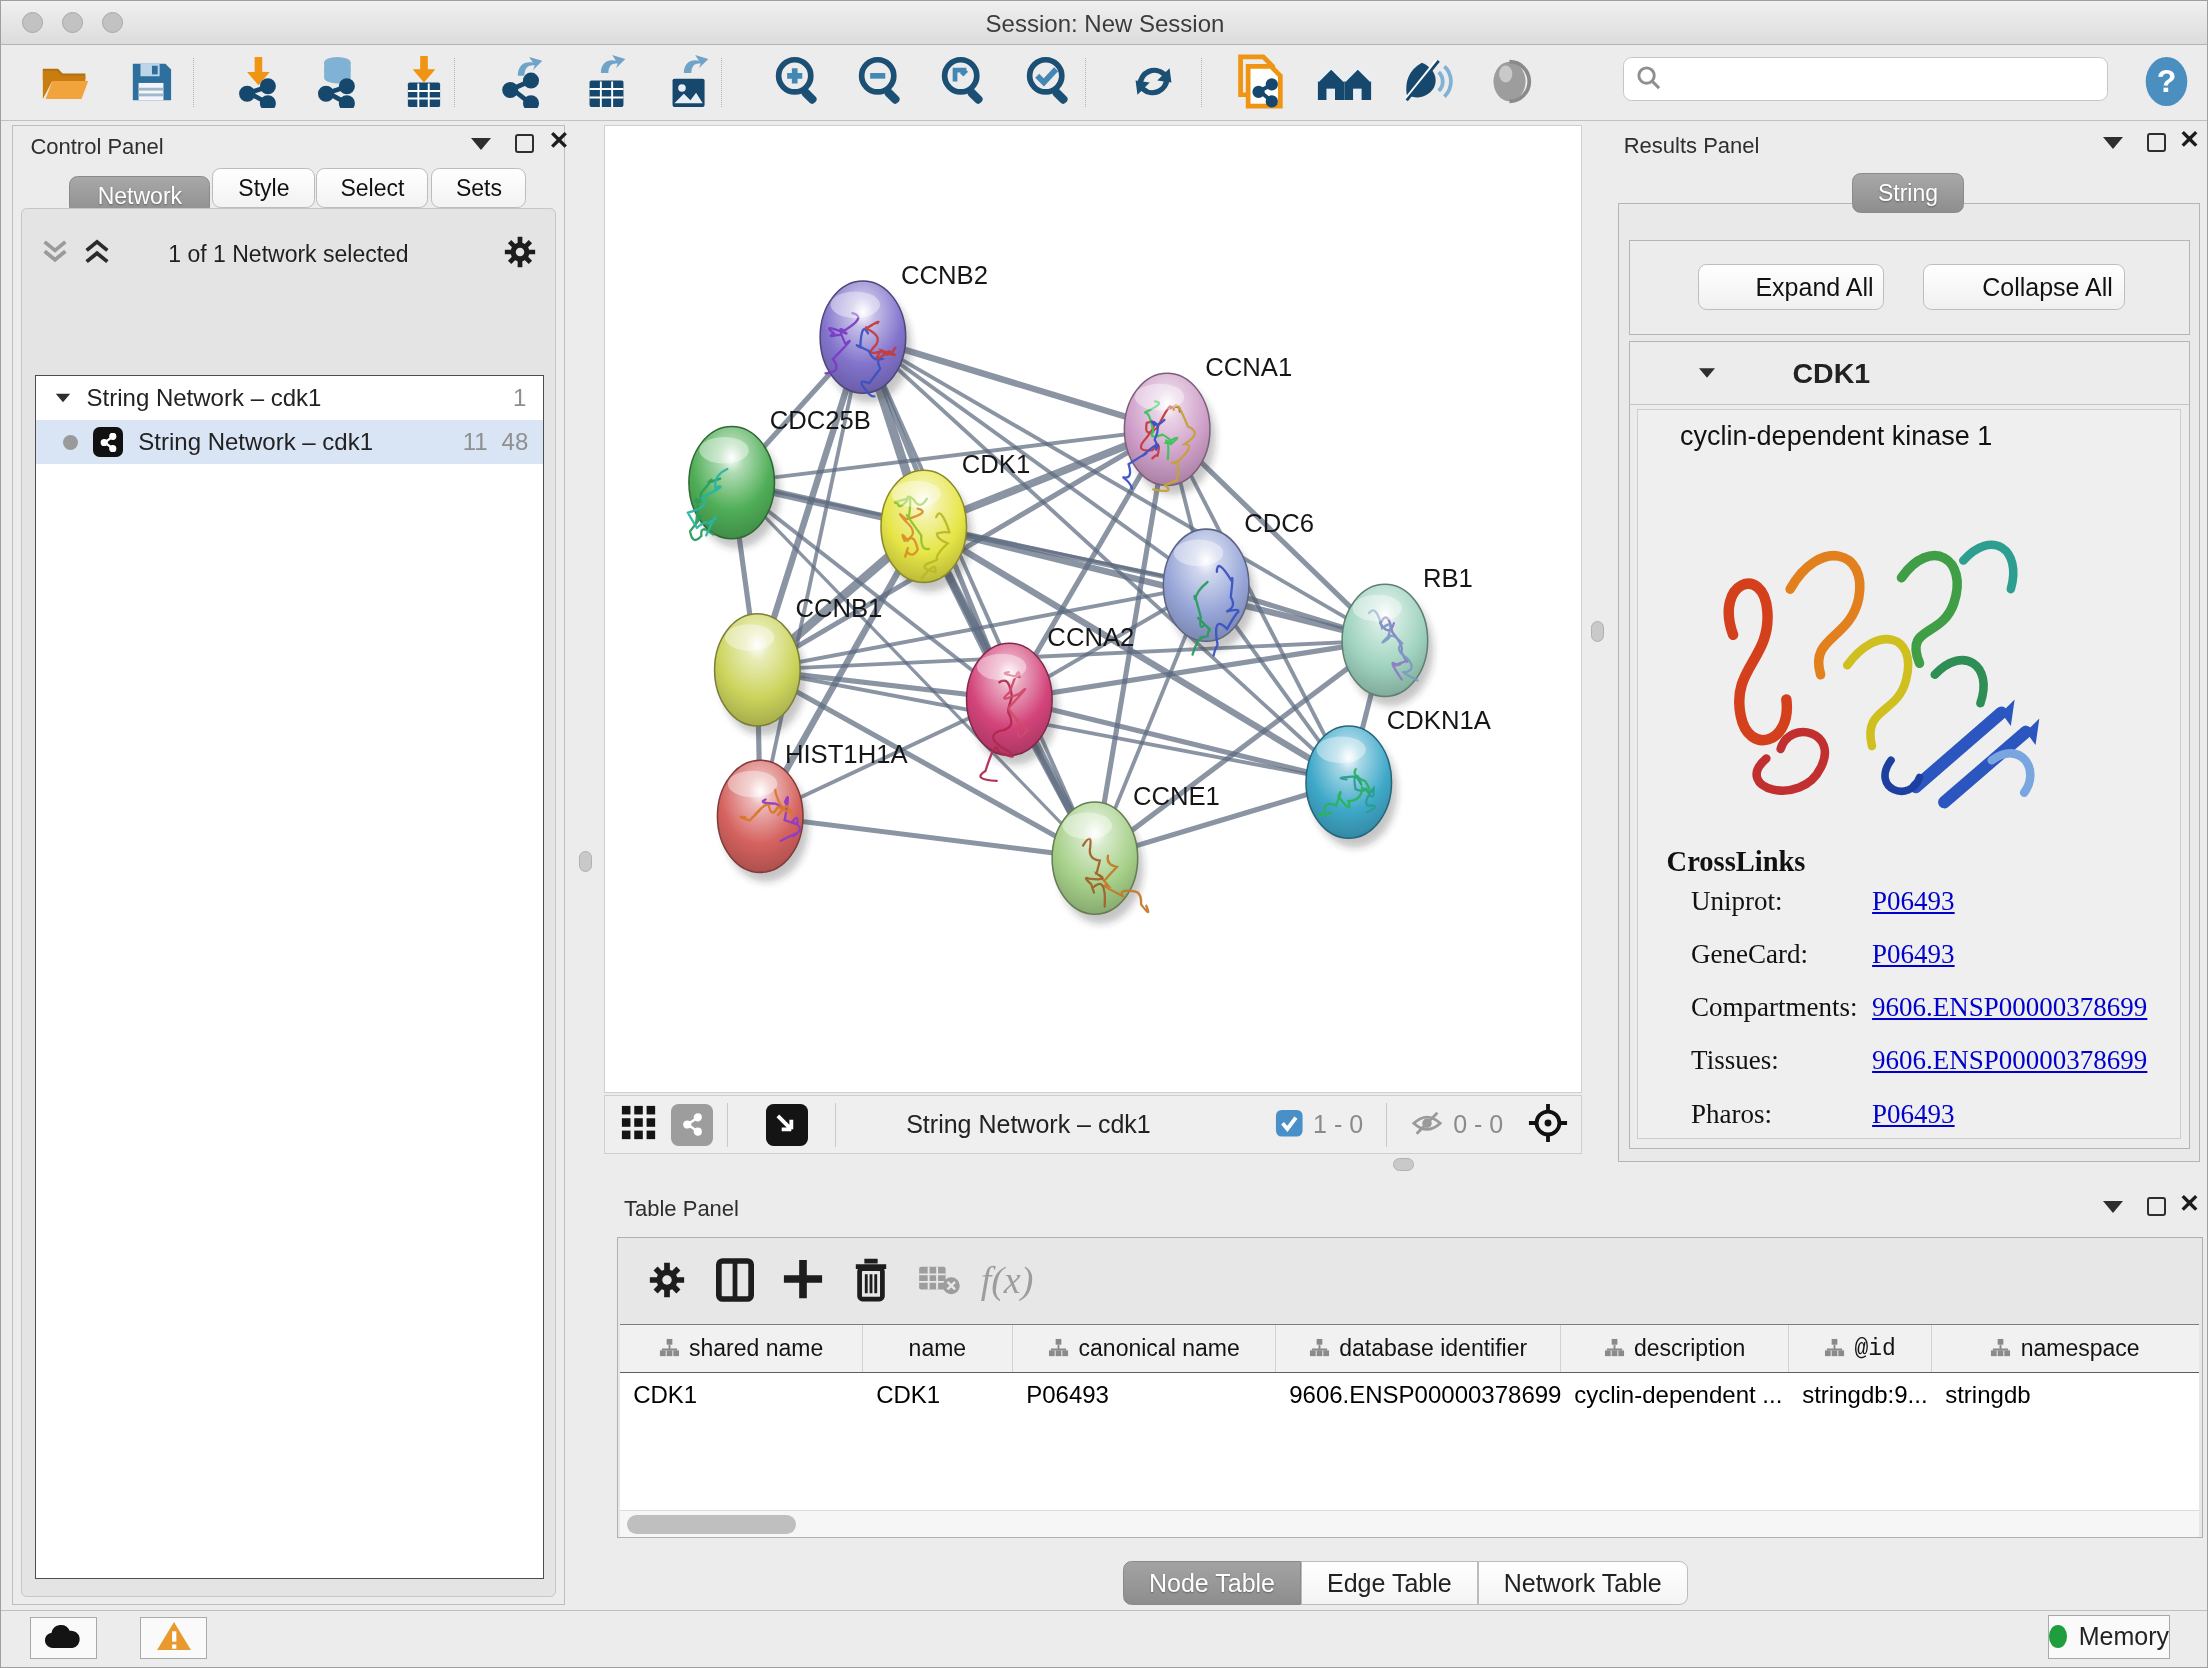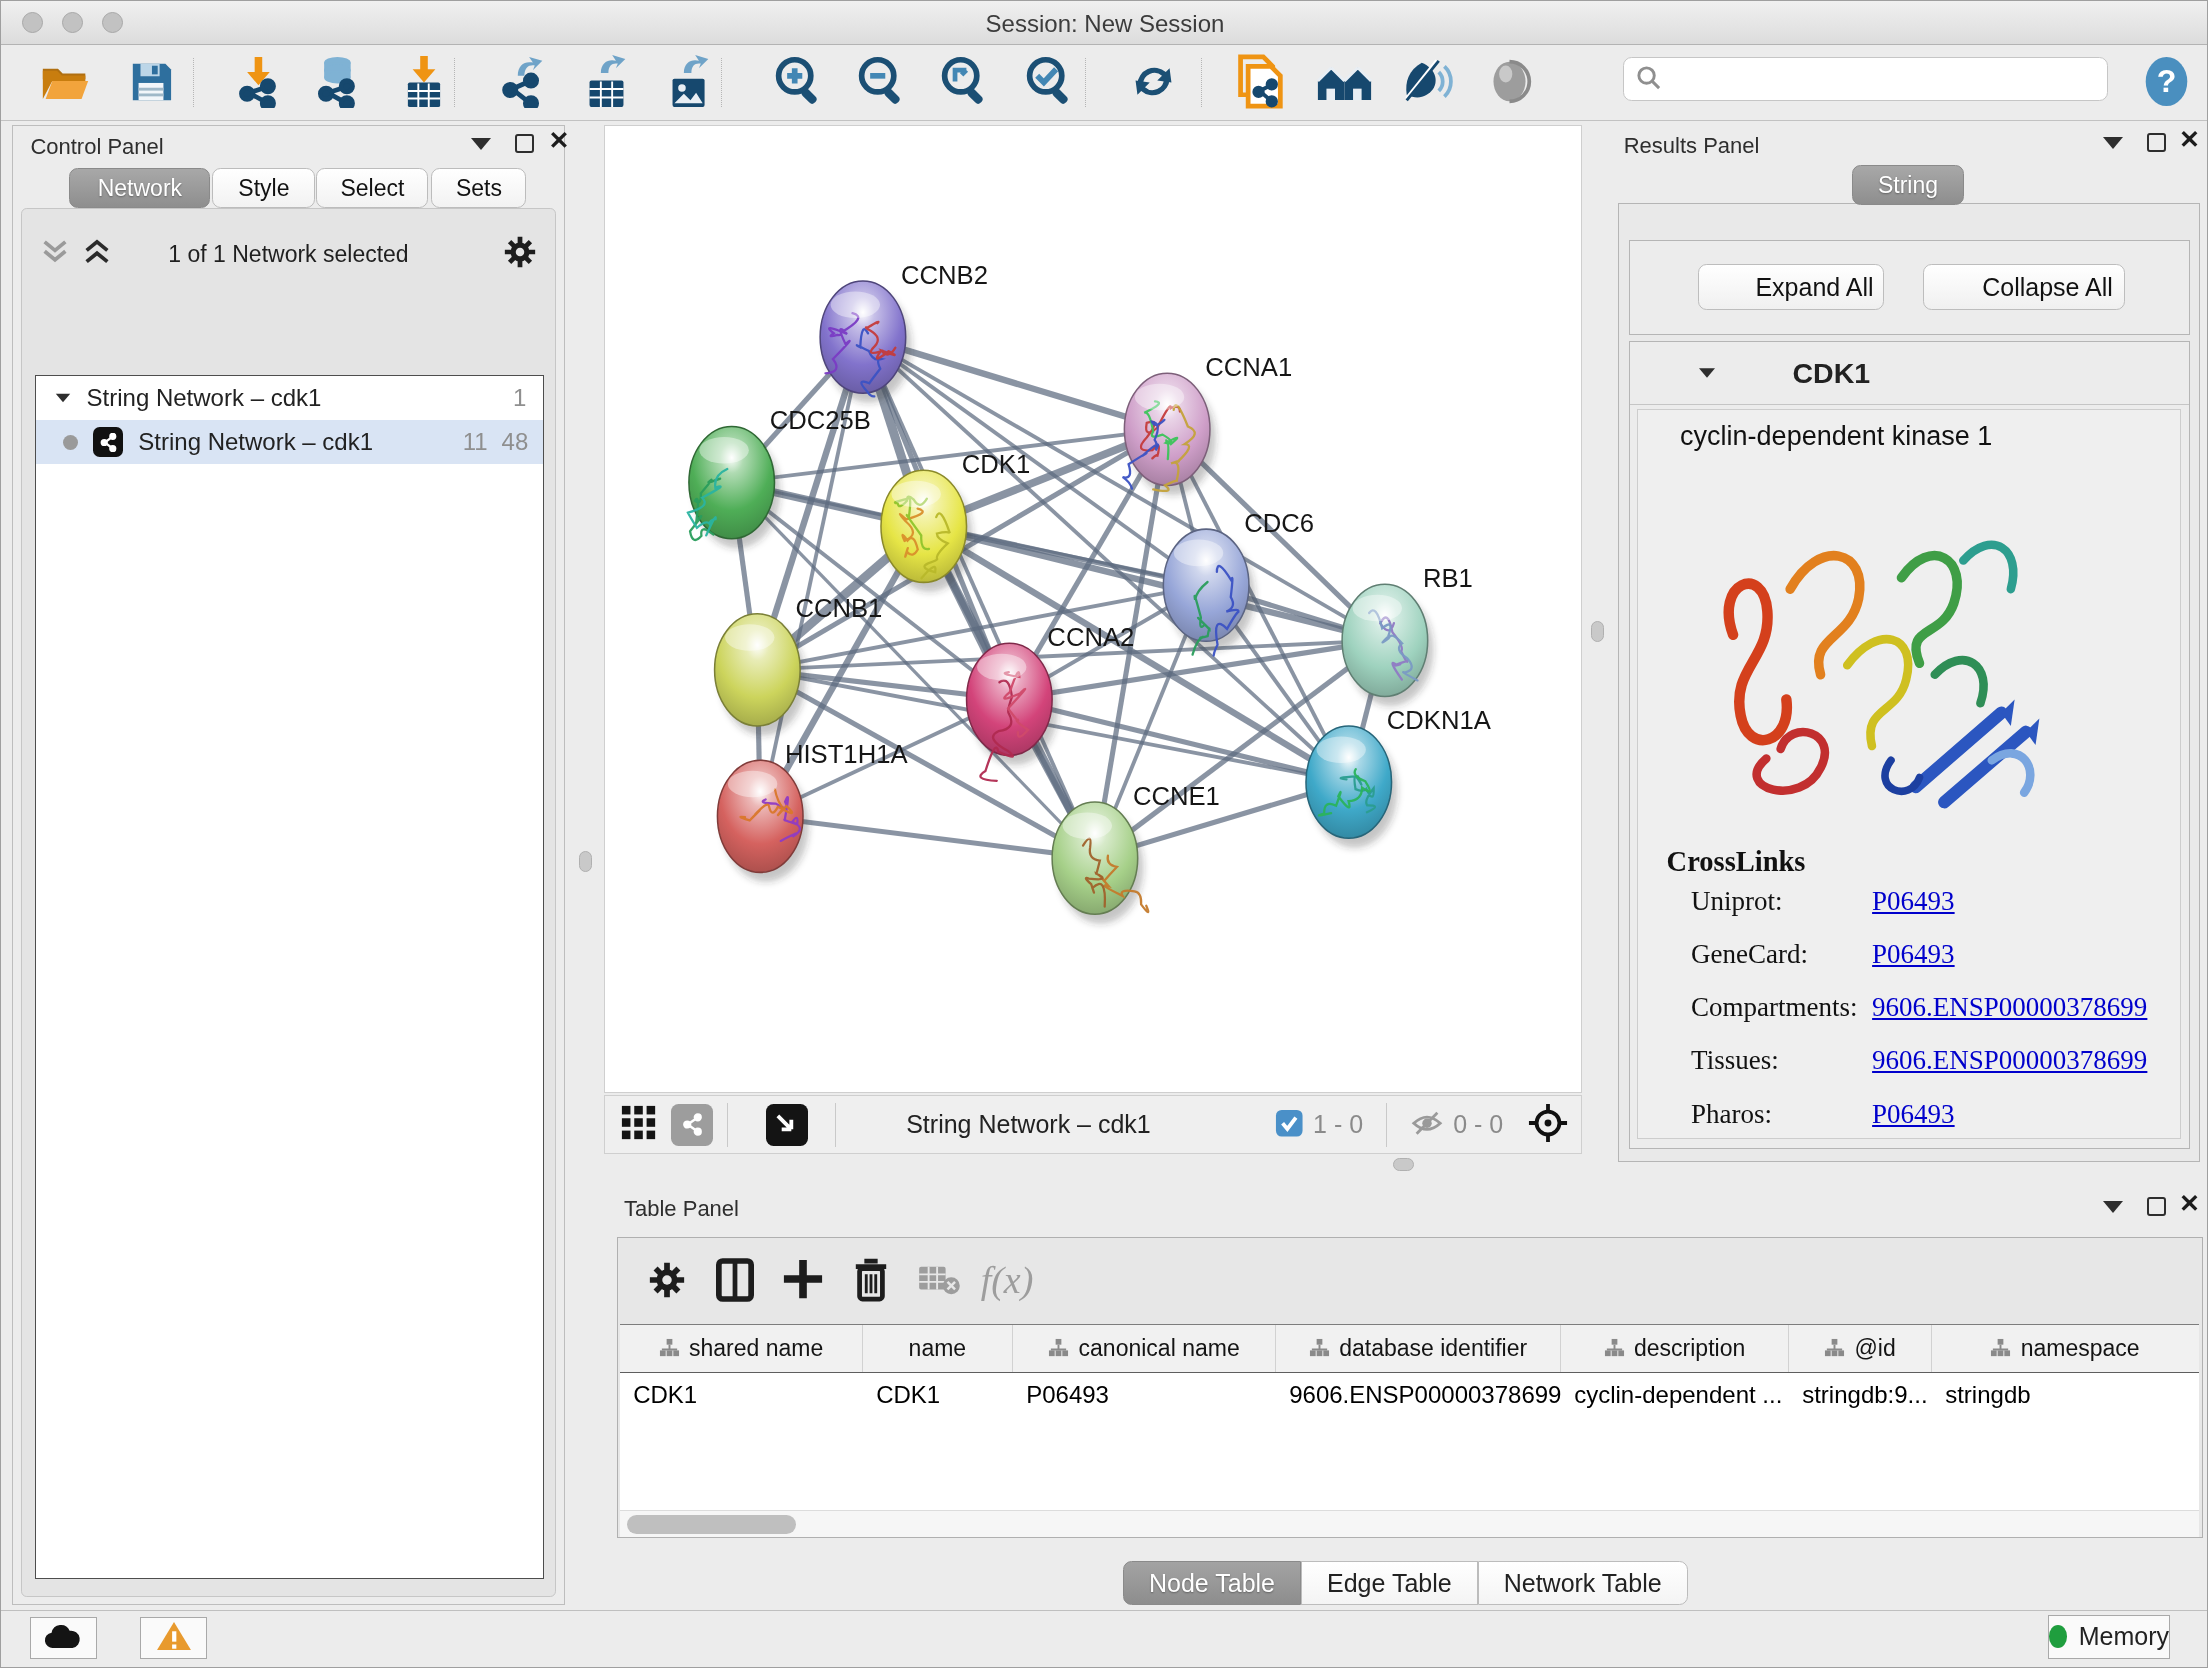--- a/index.html
+++ b/index.html
@@ -25,21 +25,21 @@
   
   .panel-title{font-size:22px;color:#2e2e2e;}
   .win-caret{width:0;height:0;border-left:10.5px solid transparent;border-right:10.5px solid transparent;border-top:12.4px solid #2e2e2e;}
   .win-square{width:19px;height:19px;border:2.9px solid #2e2e2e;border-radius:2.9px;}
   .win-x{font-size:25px;font-weight:bold;color:#1c1c1c;line-height:19px;}
 
   .tab{height:40px;border:1px solid #bcbcbc;background:linear-gradient(#ffffff,#f2f2f2);
     border-radius:8.6px;display:flex;align-items:center;justify-content:center;
     font-size:23px;color:#111;padding:0 19px;}
   .tab.sel{background:linear-gradient(#a8a8a8,#8e8e8e);color:#fff;border-color:#8a8a8a;
-    text-shadow:0 1px 1.9px rgba(0,0,0,.35);}
+    text-shadow:0 1px 1.9px rgba(0,0,0,.35);margin-top:8px;}
 
   
   .cpanel{left:11.4px;top:124px;width:553px;height:1480px;background:#ececec;border:1px solid #bdbdbd;}
   .cp-inner{left:7.6px;top:82px;width:535px;height:1389px;background:#e4e4e4;border:1px solid #c6c6c6;border-radius:5.7px;}
   .treebox{left:13.3px;top:166px;width:509px;height:1204px;background:#fff;border:1.9px solid #4d4d4d;}
   .tree-row{height:44px;display:flex;align-items:center;font-size:24px;}
   .tree-row .cnt{color:#8f8f8f;}
   .tree-row.sel{background:#d9e4f4;}
   .share-badge{width:30px;height:30px;border-radius:6.7px;background:#111;display:inline-flex;align-items:center;justify-content:center;}
 
@@ -734,21 +734,21 @@
               <g fill="#8a8a8a">
                 <rect x="8" y="1" width="6" height="6"></rect>
                 <rect x="1" y="13" width="6" height="6"></rect>
                 <rect x="8" y="13" width="6" height="6"></rect>
                 <rect x="15" y="13" width="6" height="6"></rect>
                 <path d="M10 7 h2 v4 h-2 Z M3 11 h16 v2 H3 Z"></path>
               </g>
             </svg>
             <span>description</span>
           </div>
-        <div class="th" style="width:143px;">
+        <div class="th" style="width:143px;font-family:Liberation Mono, monospace;">
             <svg width="21" height="21" viewBox="0 0 22 22">
               <g fill="#8a8a8a">
                 <rect x="8" y="1" width="6" height="6"></rect>
                 <rect x="1" y="13" width="6" height="6"></rect>
                 <rect x="8" y="13" width="6" height="6"></rect>
                 <rect x="15" y="13" width="6" height="6"></rect>
                 <path d="M10 7 h2 v4 h-2 Z M3 11 h16 v2 H3 Z"></path>
               </g>
             </svg>
             <span>@id</span>

